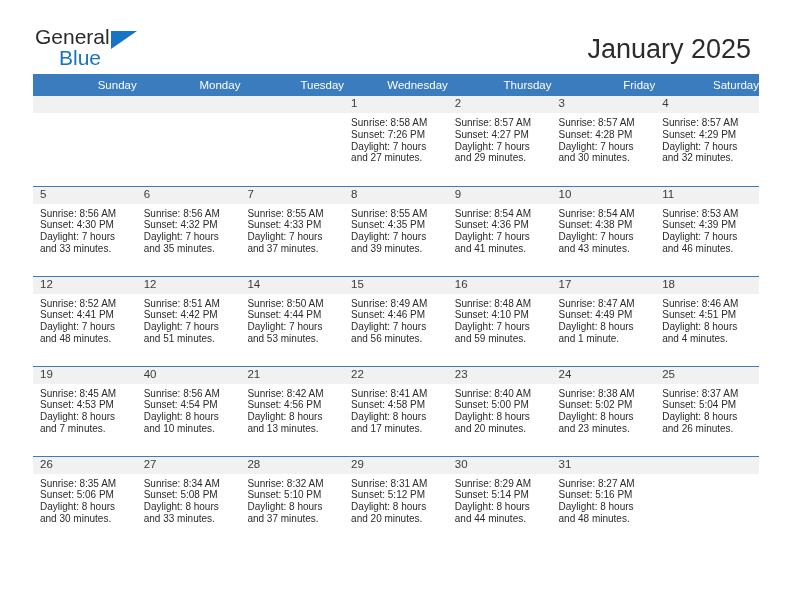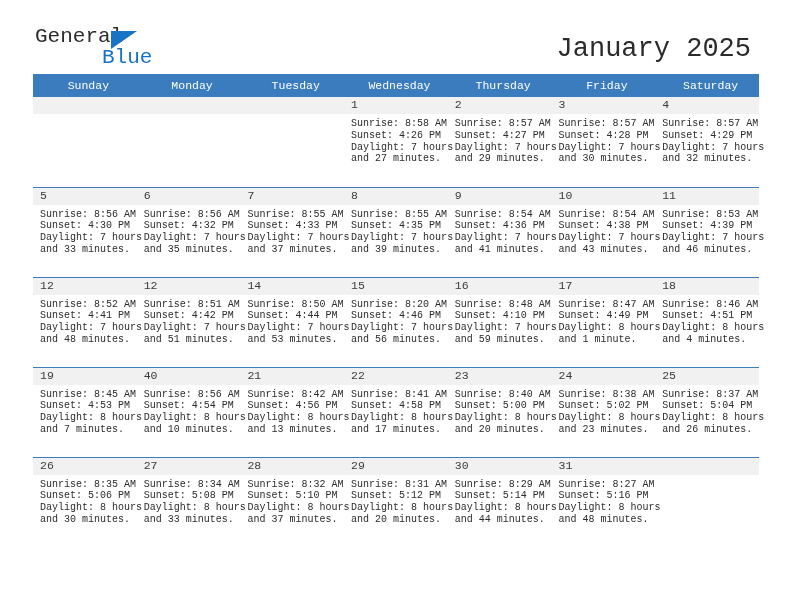--- a/index.html
+++ b/index.html
@@ -13,21 +13,20 @@
     font-family: "Liberation Sans", sans-serif;
     color: #222222;
     overflow: hidden;
   }
   .page {
     position: relative;
     width: 792px;
     height: 612px;
     box-sizing: border-box;
     padding: 0 33px;
-    font-family: Liberation Mono, monospace;
   }
 
   
   .header {
     display: flex;
     align-items: flex-start;
     justify-content: space-between;
     height: 74px;
     padding-top: 26px;
     box-sizing: border-box;
@@ -46,21 +45,20 @@
     font-size: 21px;
     color: #2b2b2b;
     letter-spacing: 0px;
   }
   .logo-blue {
     position: absolute;
     left: 26px;
     top: 21px;
     font-size: 21px;
     color: #1773c4;
-    margin-left: 43px;
   }
   .logo-triangle {
     position: absolute;
     left: 78px;
     top: 5px;
     width: 0;
     height: 0;
     border-left: 26px solid #1773c4;
     border-bottom: 18px solid transparent;
   }
@@ -86,21 +84,21 @@
   .calendar {
     width: 726px;
     border-collapse: collapse;
     table-layout: fixed;
   }
   .calendar th {
     background: #3a7cbe;
     color: #ffffff;
     font-size: 11.5px;
     font-weight: normal;
-    text-align: center;
+    text-align: right;
     padding: 5px 0 5px 7px;
     height: 19px;
     box-sizing: border-box;
     margin-top: 36px;
   }
   .calendar td {
     vertical-align: top;
     padding: 0;
     border-top: 1.5px solid #3a7cbe;
     height: 90px;
@@ -195,21 +193,21 @@
                 <div></div>
                 <div></div>
               </div>
             </div>
           </td>
           <td>
             <div class="daycell">
               <div class="daynum-band">1</div>
               <div class="dayinfo">
                 <div>Sunrise: 8:58 AM</div>
-                <div>Sunset: 4:26 PM</div>
+                <div>Sunset: 7:26 PM</div>
                 <div>Daylight: 7 hours</div>
                 <div>and 27 minutes.</div>
               </div>
             </div>
           </td>
           <td>
             <div class="daycell">
               <div class="daynum-band">2</div>
               <div class="dayinfo">
                 <div>Sunrise: 8:57 AM</div>
@@ -352,21 +350,21 @@
                 <div>Sunset: 4:44 PM</div>
                 <div>Daylight: 7 hours</div>
                 <div>and 53 minutes.</div>
               </div>
             </div>
           </td>
           <td>
             <div class="daycell">
               <div class="daynum-band">15</div>
               <div class="dayinfo">
-                <div>Sunrise: 8:20 AM</div>
+                <div>Sunrise: 8:49 AM</div>
                 <div>Sunset: 4:46 PM</div>
                 <div>Daylight: 7 hours</div>
                 <div>and 56 minutes.</div>
               </div>
             </div>
           </td>
           <td>
             <div class="daycell">
               <div class="daynum-band">16</div>
               <div class="dayinfo">

